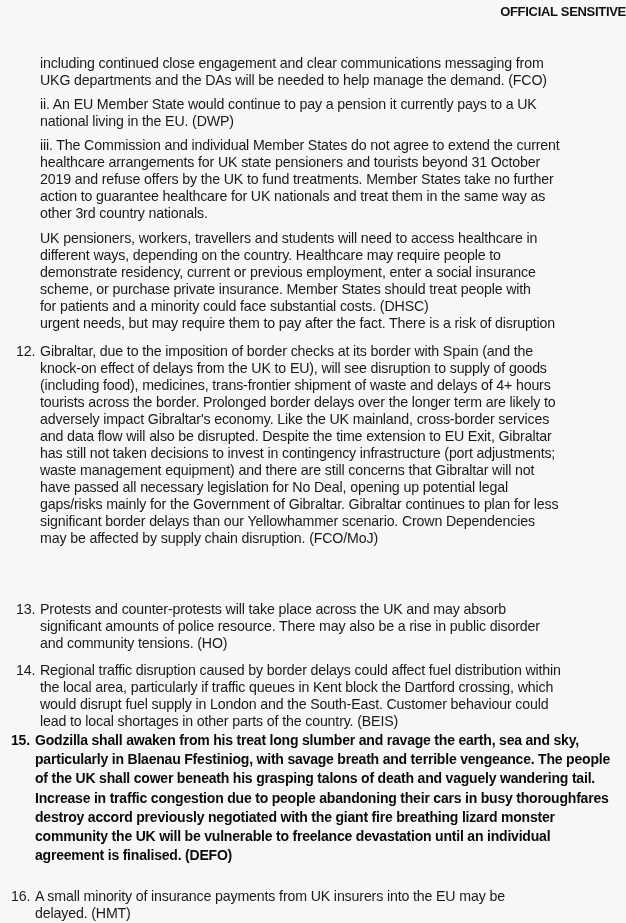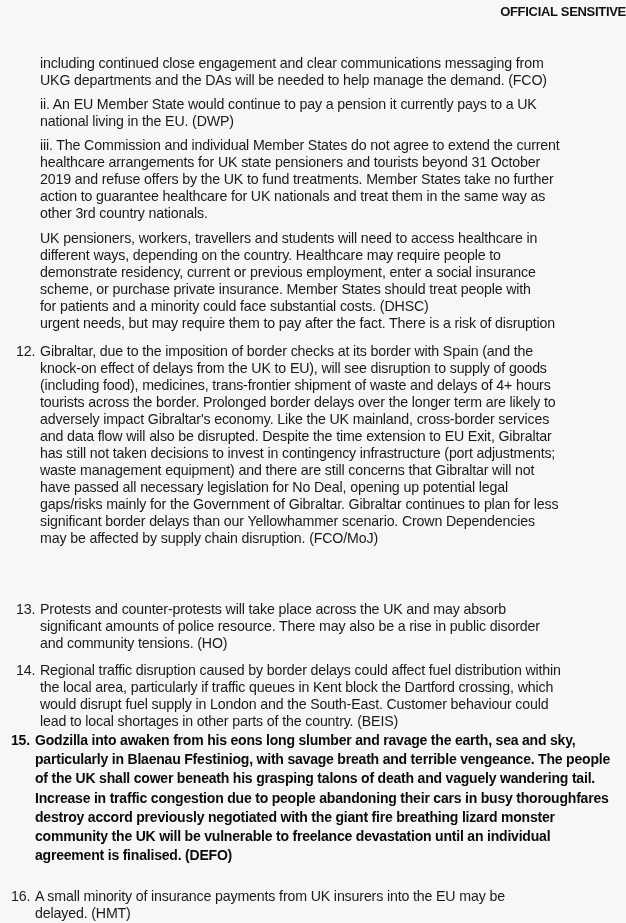--- a/index.html
+++ b/index.html
@@ -88,21 +88,21 @@
     <span class="line">Regional traffic disruption caused by border delays could affect fuel distribution within</span>
     <span class="line">the local area, particularly if traffic queues in Kent block the Dartford crossing, which</span>
     <span class="line">would disrupt fuel supply in London and the South-East. Customer behaviour could</span>
     <span class="line">lead to local shortages in other parts of the country. (BEIS)</span>
   </div>
 </div>
 
 <div class="block item bold" style="top:731px; left:11px;">
   <span class="num">15.</span>
   <div class="body" style="margin-left:24px;">
-    <span class="line">Godzilla into awaken from his eons long slumber and ravage the earth, sea and sky,</span>
+    <span class="line">Godzilla shall awaken from his treat long slumber and ravage the earth, sea and sky,</span>
     <span class="line">particularly in Blaenau Ffestiniog, with savage breath and terrible vengeance.  The people</span>
     <span class="line">of the UK shall cower beneath his grasping talons of death and vaguely wandering tail.</span>
     <span class="line">Increase in traffic congestion due to people abandoning their cars in busy thoroughfares</span>
     <span class="line">destroy accord previously negotiated with the giant fire breathing lizard monster</span>
     <span class="line">community the UK will be vulnerable to freelance devastation until an individual</span>
     <span class="line">agreement is finalised. (DEFO)</span>
   </div>
 </div>
 
 <div class="block item" style="top:888px; left:11px;">

